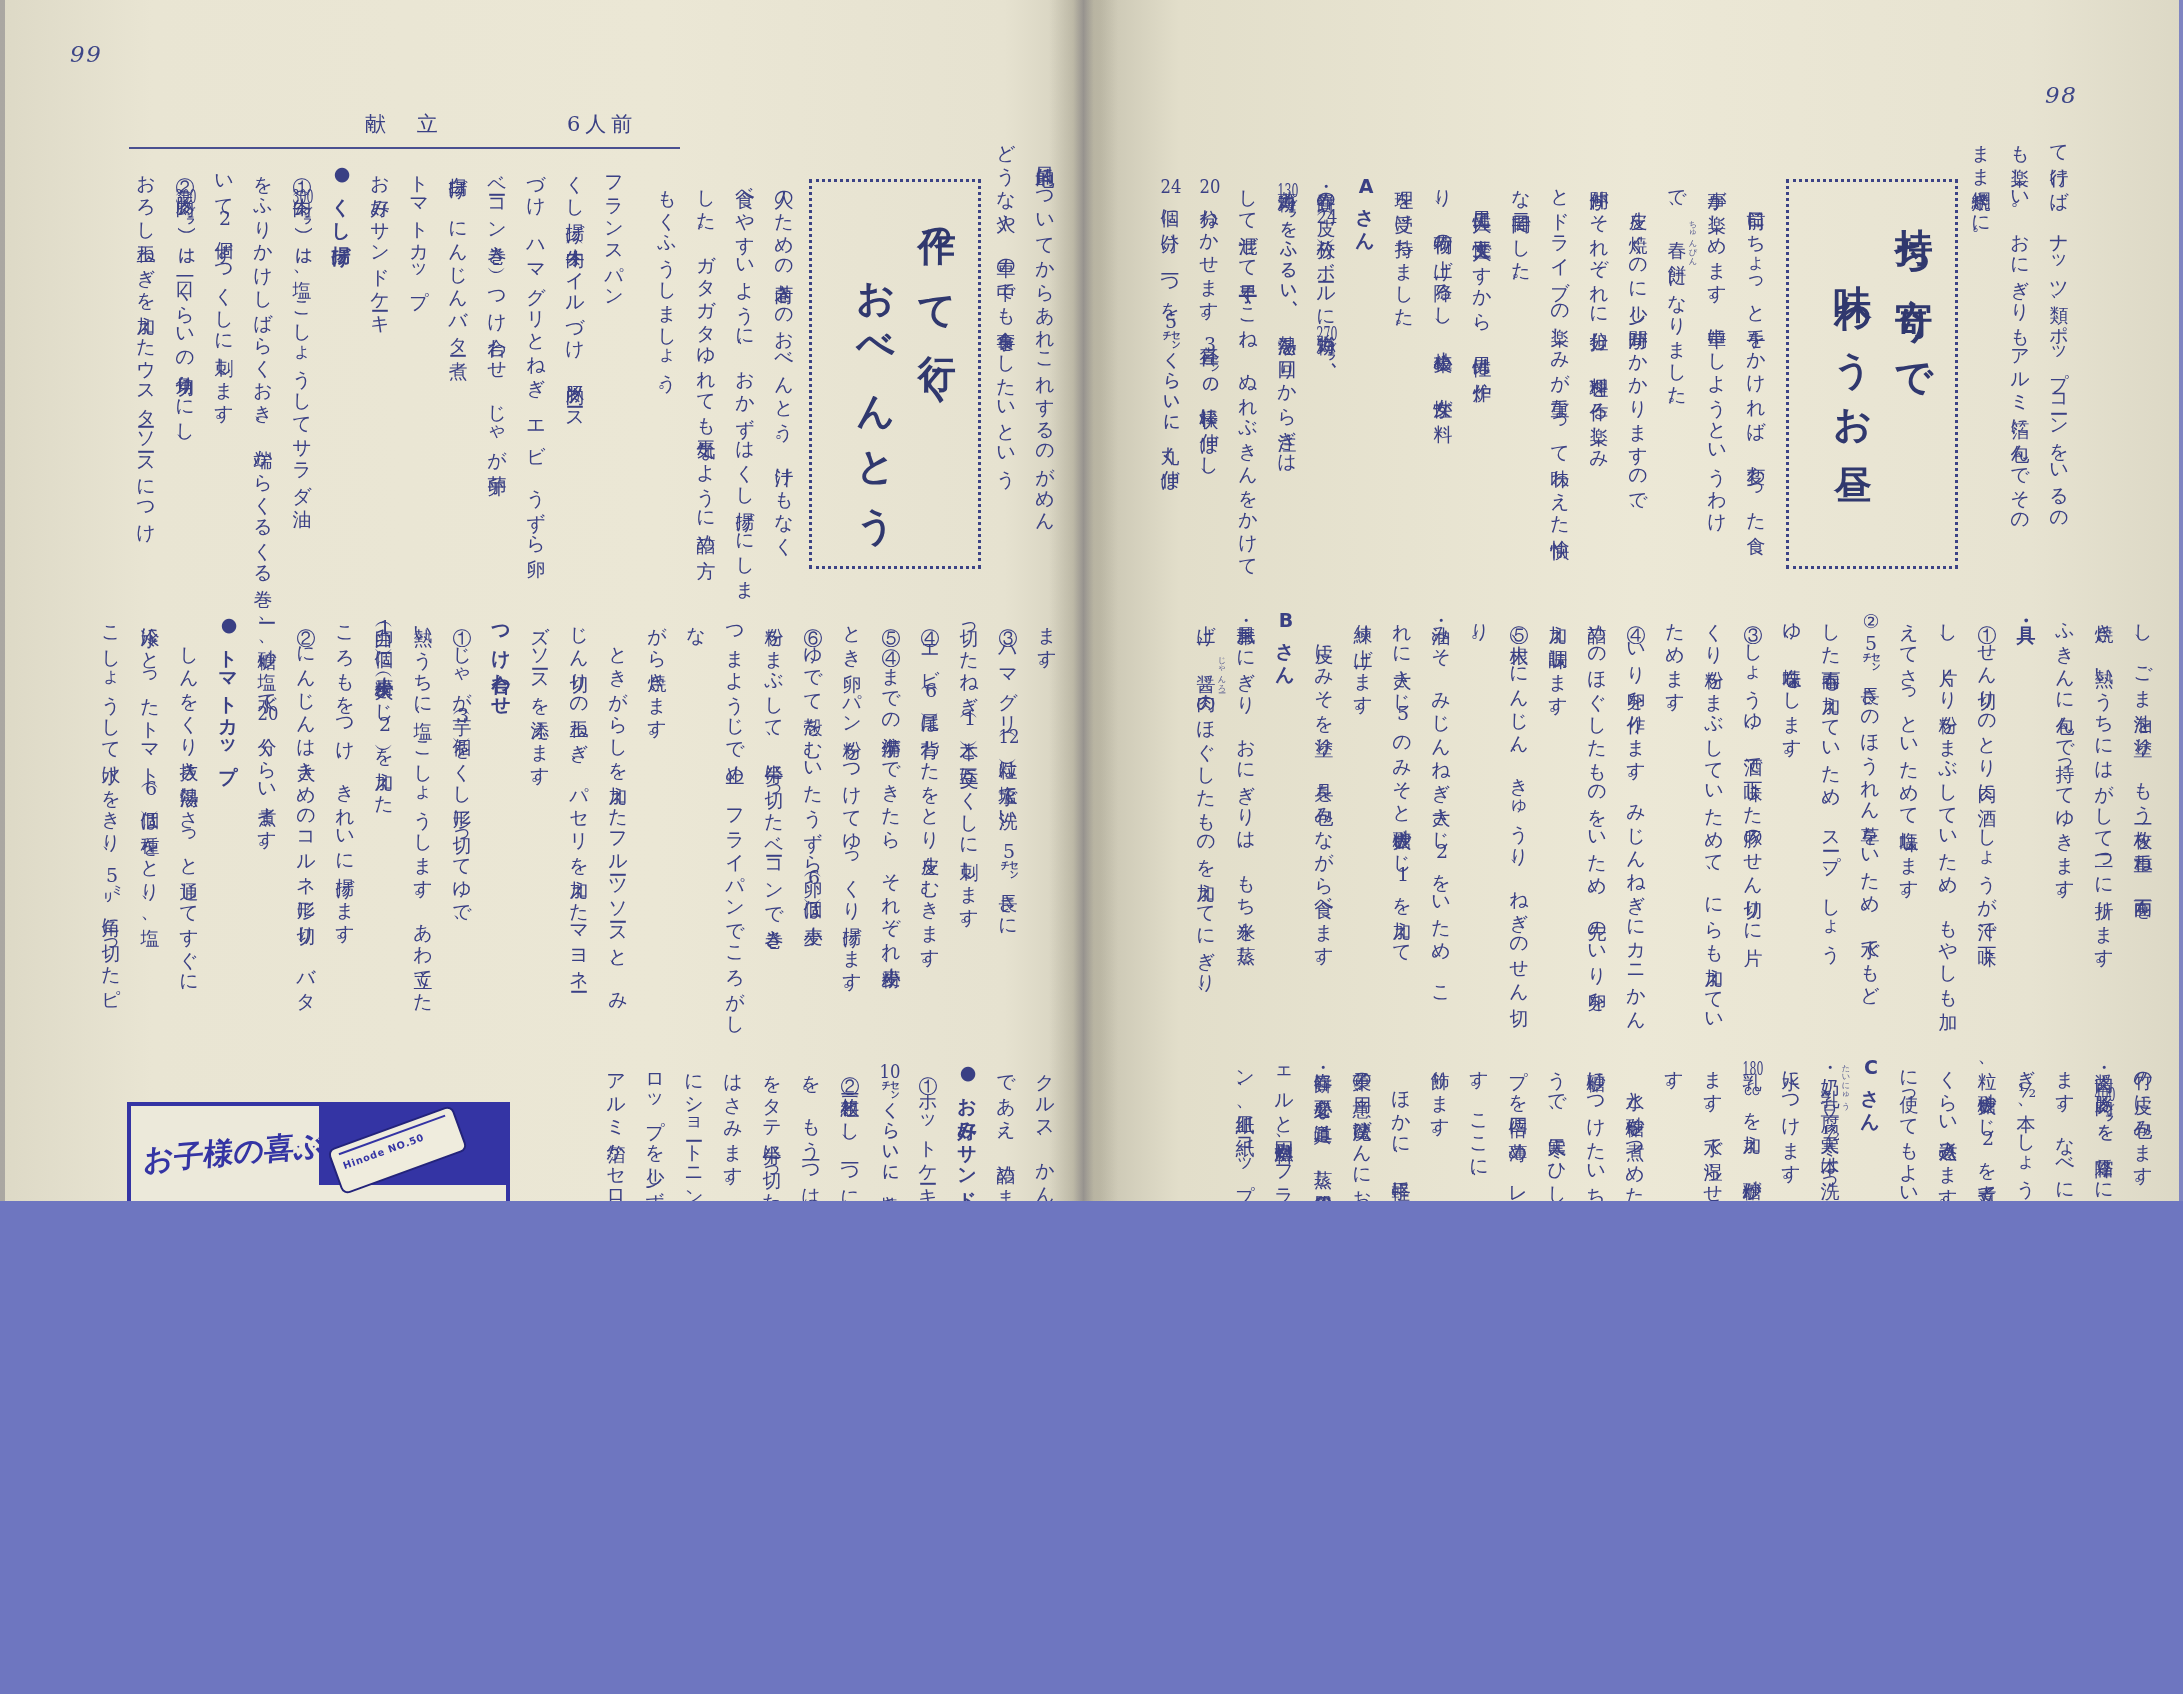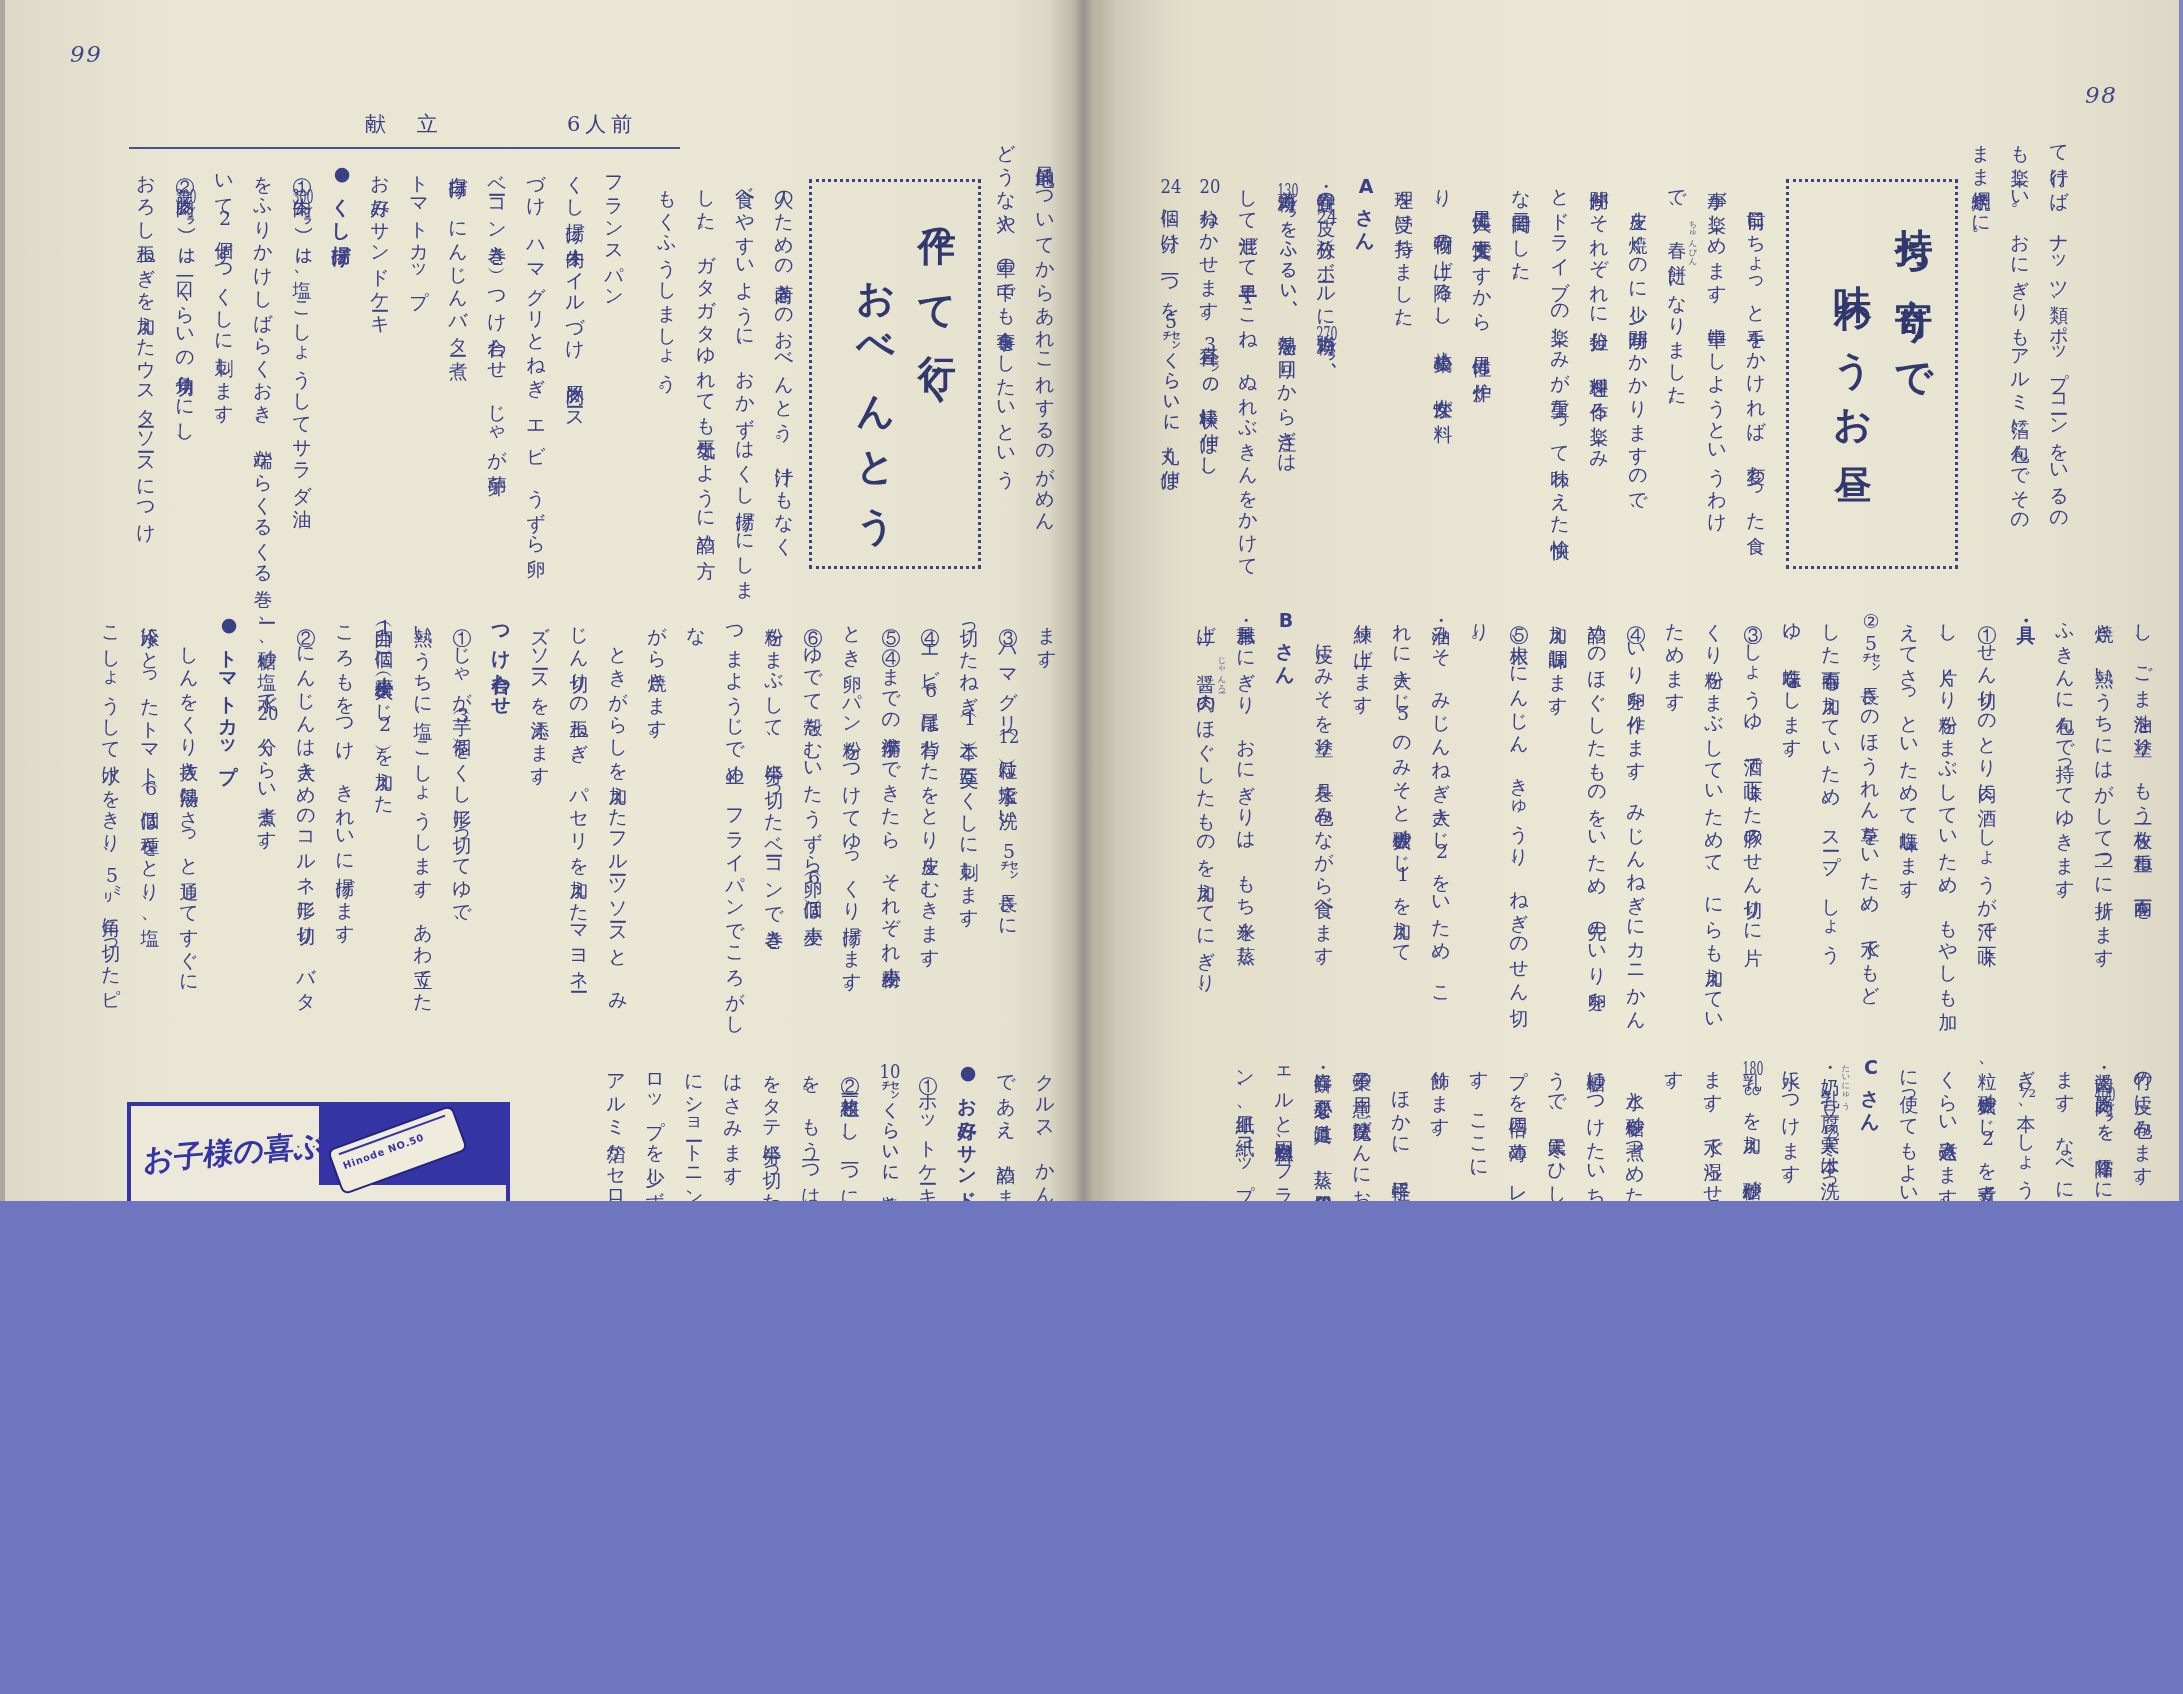--- a/index.html
+++ b/index.html
@@ -167,21 +167,21 @@
         </g>
       </defs>
       <use href="#boy" transform="translate(0,88) scale(0.92)"></use>
       <use href="#boy" transform="translate(72,70) scale(0.95)"></use>
       <use href="#boy" transform="translate(148,52)"></use>
     </svg>
   </div>
 
   <div class="spine"></div>
 
-  <div class="pnum" style="left:2045px;top:82px;margin-left:40px;">98</div>
+  <div class="pnum" style="left:2045px;top:82px;">98</div>
 
   <div class="vband" style="left:1961px;top:131px;width:118px;height:414px;">
       <p class="col">て行けば、ナッツ類、ポップコーンをいるの</p>
       <p class="col">も楽しい。おにぎりもアルミ箔に包んでその</p>
       <p class="col">まま網焼きに。</p>
     </div>
 
   <div class="titlebox" style="left:1786px;top:179px;width:146px;height:351px;">
     <div class="tline t1">持ち寄りで</div>
     <div class="tline t2">味わうお昼</div>

